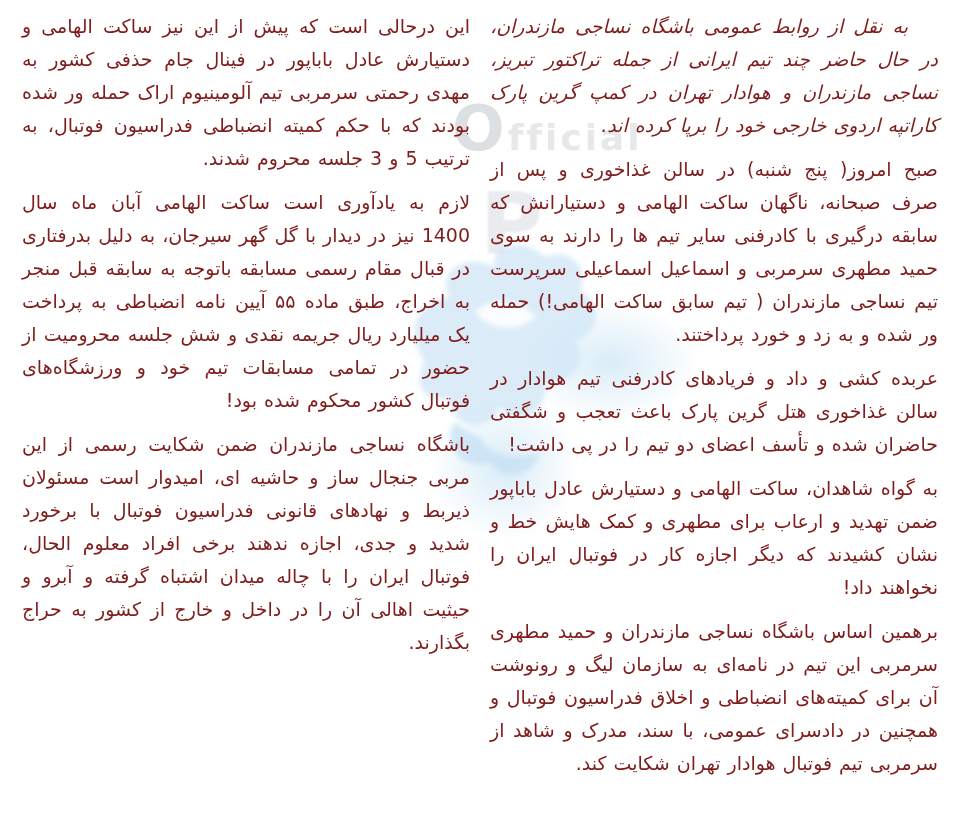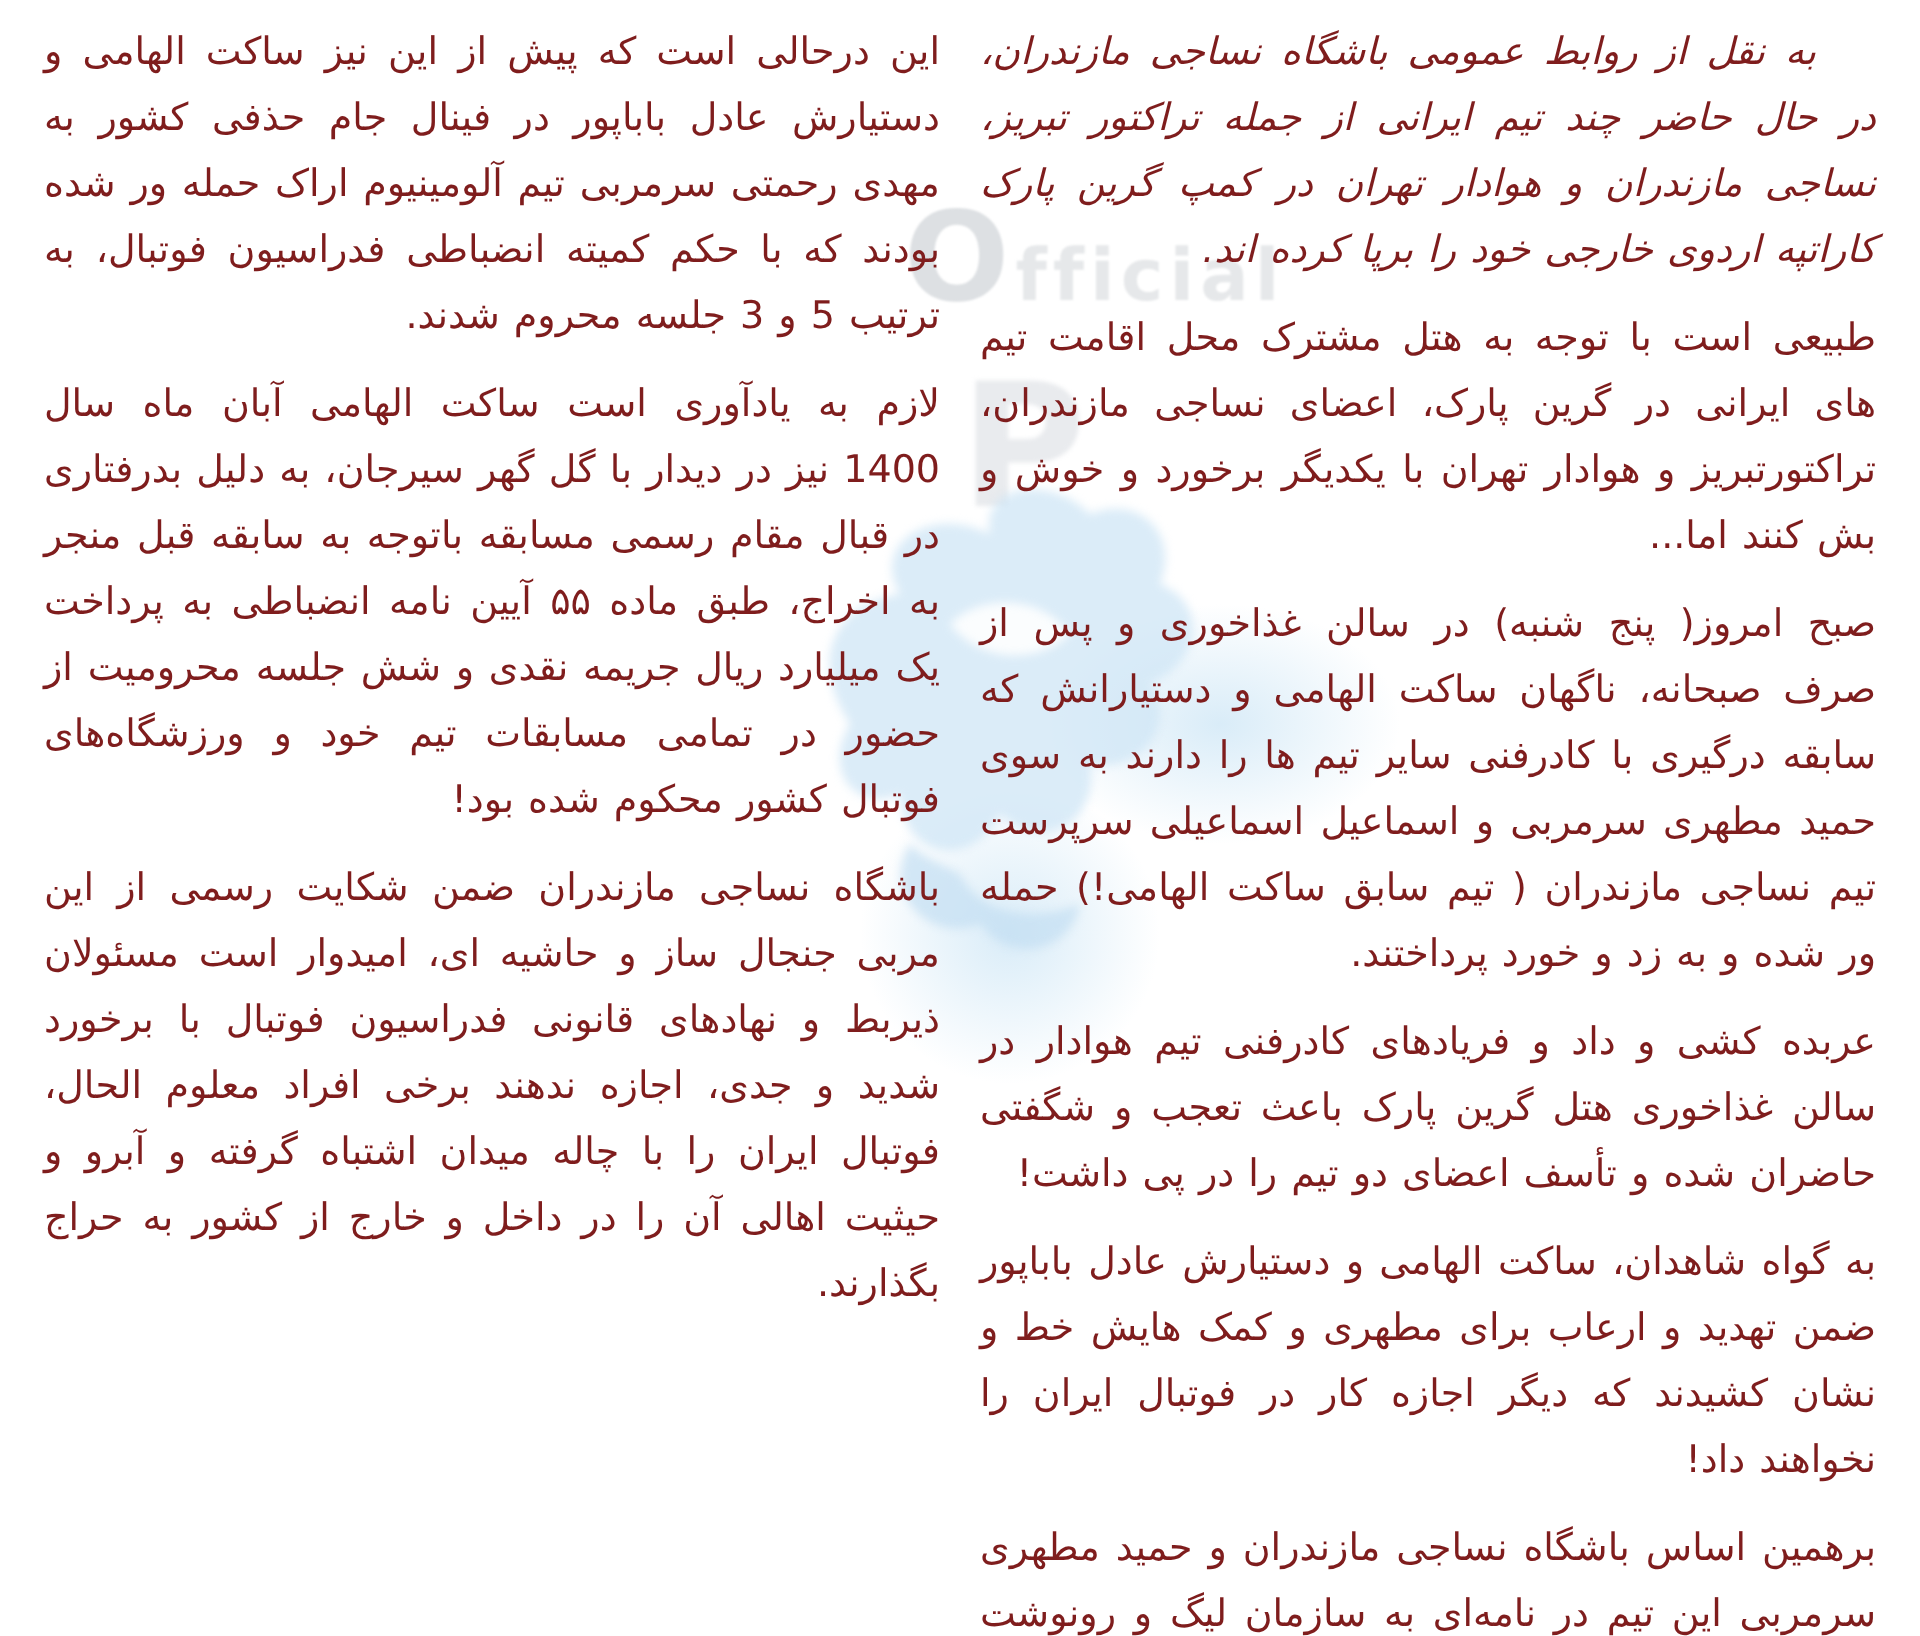--- a/index.html
+++ b/index.html
@@ -105,21 +105,20 @@
       <path fill="#cfe5f6" d="M30,150 C10,120 20,90 55,85 C40,60 70,40 100,55 C95,30 130,25 150,45 C175,35 195,55 185,80 C210,90 205,120 180,130 C195,150 175,175 150,170 C155,200 125,215 105,195 C90,225 55,215 55,185 C35,195 15,175 30,150 Z" opacity="0.75"></path>
       <path fill="#c3def2" d="M60,210 C45,235 70,260 95,250 C110,270 140,265 145,240 C120,250 95,245 85,225 C75,220 65,216 60,210 Z" opacity="0.7"></path>
       <path fill="#ffffff" d="M80,100 C95,85 125,85 140,105 C125,120 95,120 80,100 Z" opacity="0.9"></path>
     </svg>
   </div>
 
   <div class="columns">
 
     <div class="col col-right">
       <p class="indent-first">به نقل از روابط عمومی باشگاه نساجی مازندران، در حال حاضر چند تیم ایرانی از جمله تراکتور تبریز، نساجی مازندران و هوادار تهران در کمپ گرین پارک کاراتپه اردوی خارجی خود را برپا کرده اند.</p>
-      <p>طبیعی است با توجه به هتل مشترک محل اقامت تیم های ایرانی در گرین پارک، اعضای نساجی مازندران، تراکتورتبریز و هوادار تهران با یکدیگر برخورد و خوش و بش کنند اما...</p>
       <p>صبح امروز( پنج شنبه) در سالن غذاخوری و پس از صرف صبحانه، ناگهان ساکت الهامی و دستیارانش که سابقه درگیری با کادرفنی سایر تیم ها را دارند به سوی حمید مطهری سرمربی و اسماعیل اسماعیلی سرپرست تیم نساجی مازندران ( تیم سابق ساکت الهامی!) حمله ور شده و به زد و خورد پرداختند.</p>
       <p>عربده کشی و داد و فریادهای کادرفنی تیم هوادار در سالن غذاخوری هتل گرین پارک باعث تعجب و شگفتی حاضران شده و تأسف اعضای دو تیم را در پی داشت!</p>
       <p>به گواه شاهدان، ساکت الهامی و دستیارش عادل باباپور ضمن تهدید و ارعاب برای مطهری و کمک هایش خط و نشان کشیدند که دیگر اجازه کار در فوتبال ایران را نخواهند داد!</p>
       <p>برهمین اساس باشگاه نساجی مازندران و حمید مطهری سرمربی این تیم در نامه‌ای به سازمان لیگ و رونوشت آن برای کمیته‌های انضباطی و اخلاق فدراسیون فوتبال و همچنین در دادسرای عمومی، با سند، مدرک و شاهد از سرمربی تیم فوتبال هوادار تهران شکایت کند.</p>
     </div>
 
     <div class="col col-left">
       <p>این درحالی است که پیش از این نیز ساکت الهامی و دستیارش عادل باباپور در فینال جام حذفی کشور به مهدی رحمتی سرمربی تیم آلومینیوم اراک حمله ور شده بودند که با حکم کمیته انضباطی فدراسیون فوتبال، به ترتیب 5 و 3 جلسه محروم شدند.</p>
       <p>لازم به یادآوری است ساکت الهامی آبان ماه سال 1400 نیز در دیدار با گل گهر سیرجان، به دلیل بدرفتاری در قبال مقام رسمی مسابقه باتوجه به سابقه قبل منجر به اخراج، طبق ماده ۵۵ آیین نامه انضباطی به پرداخت یک میلیارد ریال جریمه نقدی و شش جلسه محرومیت از حضور در تمامی مسابقات تیم خود و ورزشگاه‌های فوتبال کشور محکوم شده بود!</p>
       <p>باشگاه نساجی مازندران ضمن شکایت رسمی از این مربی جنجال ساز و حاشیه ای، امیدوار است مسئولان ذیربط و نهادهای قانونی فدراسیون فوتبال با برخورد شدید و جدی، اجازه ندهند برخی افراد معلوم الحال، فوتبال ایران را با چاله میدان اشتباه گرفته و آبرو و حیثیت اهالی آن را در داخل و خارج از کشور به حراج بگذارند.</p>

